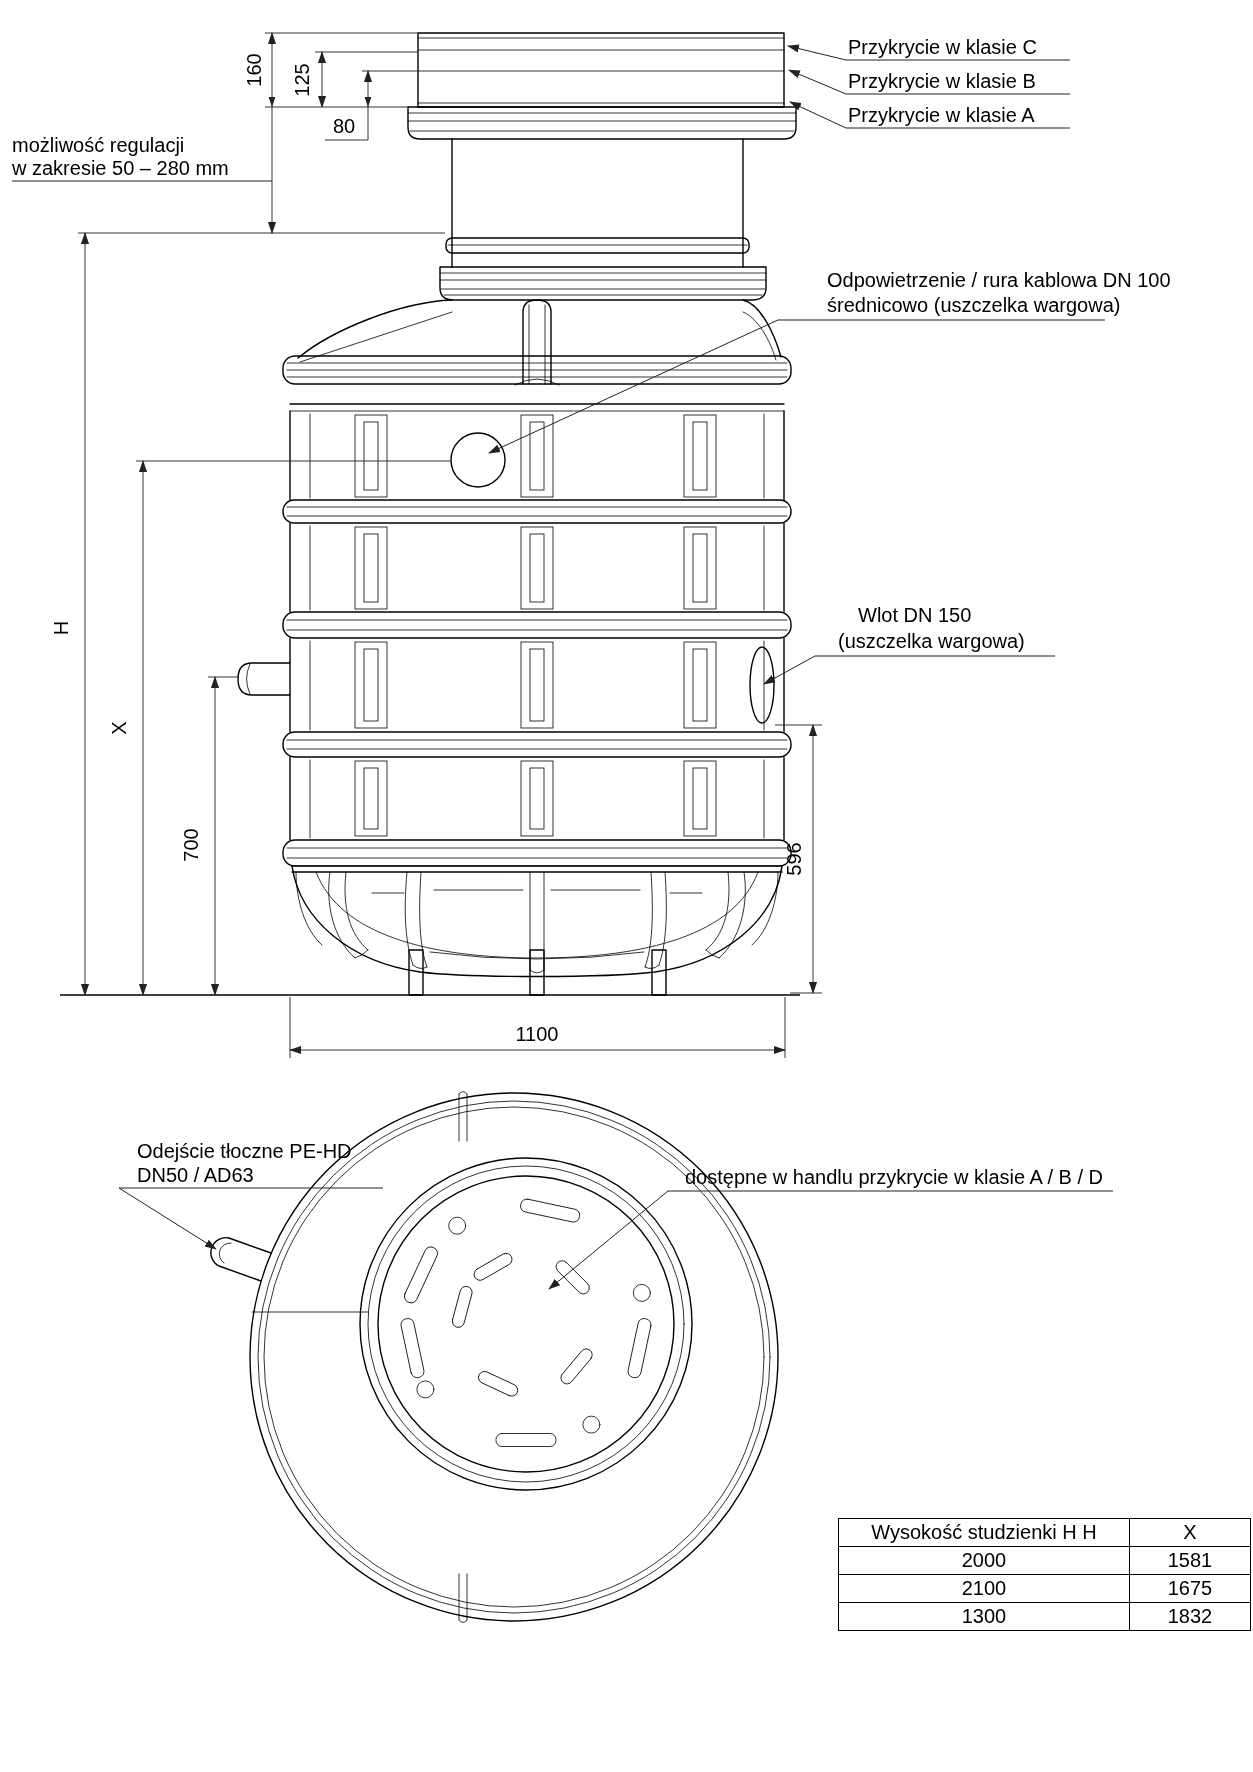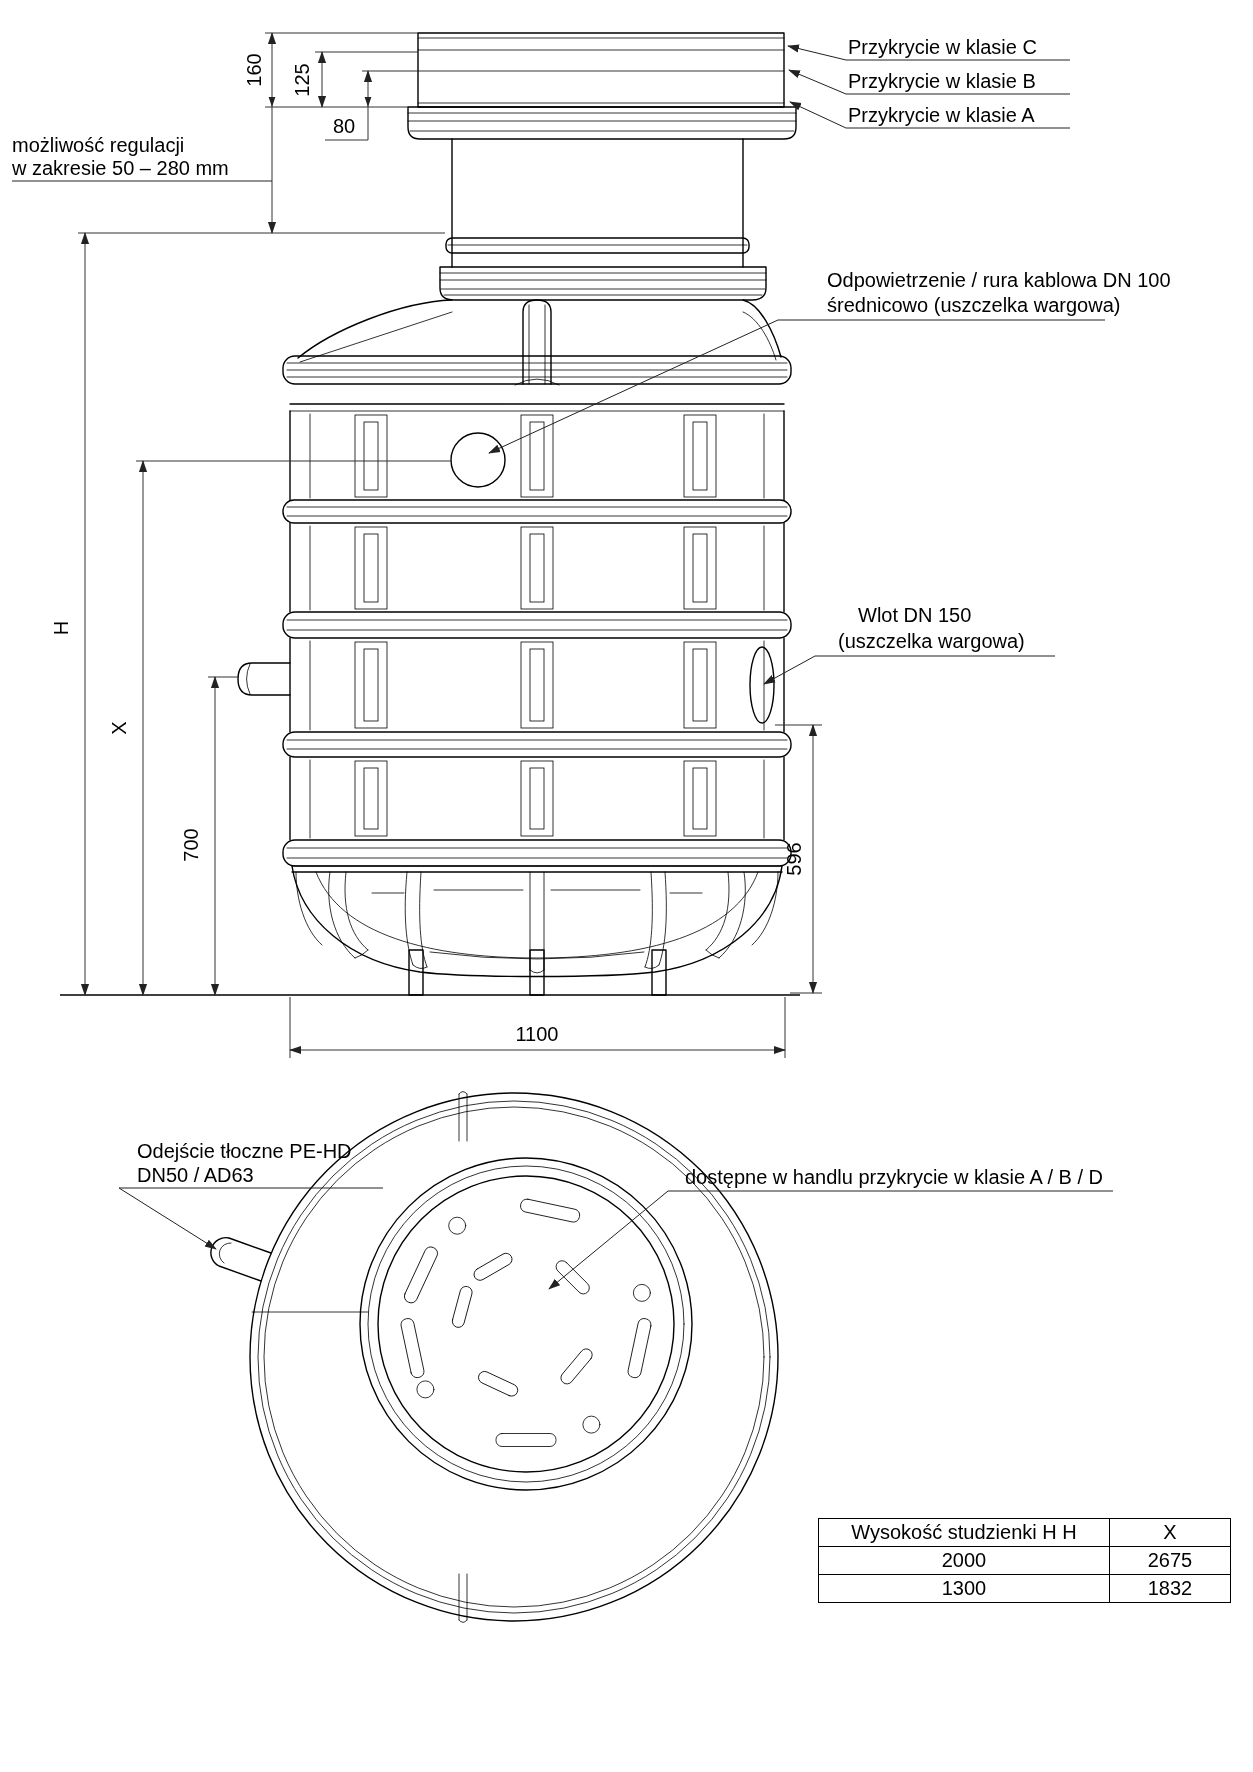--- a/index.html
+++ b/index.html
@@ -6,21 +6,21 @@
   #stage{position:relative;width:1253px;height:1772px;background:#ffffff;overflow:hidden;
          font-family:"Liberation Sans", sans-serif;color:#000;}
   svg{position:absolute;left:0;top:0;}
   svg text{font-family:"Liberation Sans", sans-serif;fill:#000;}
   .lbl{font-size:20px;}
   .dim{font-size:20px;}
   .outline{stroke:#000;stroke-width:1.4;fill:none;stroke-linecap:round;stroke-linejoin:round;}
   .detail{stroke:#000;stroke-width:0.8;fill:none;stroke-linecap:round;}
   .dimline{stroke:#333;stroke-width:1;fill:none;}
   .leader{stroke:#222;stroke-width:1;fill:none;}
-  #spec-table{position:absolute;left:818px;top:1518px;width:410px;border-collapse:collapse;
+  #spec-table{position:absolute;left:838px;top:1518px;width:410px;border-collapse:collapse;
               table-layout:fixed;}
   #spec-table td{border:1.6px solid #000;text-align:center;font-size:20px;height:27px;
                  padding:0;font-family:"Liberation Sans", sans-serif;}
   #spec-table td.c1{width:290px;}
   #spec-table td.c2{width:120px;}
 </style>
 </head>
 <body>
 
 <div id="stage">
@@ -324,21 +324,25 @@
 </svg>
 
 <table id="spec-table">
   <tbody>
     <tr>
       <td class="c1">Wysokość studzienki H H</td>
       <td class="c2">X</td>
     </tr>
     <tr>
       <td class="c1">2000</td>
-      <td class="c2">2675</td>
+      <td class="c2">1581</td>
+    </tr>
+    <tr>
+      <td class="c1">2100</td>
+      <td class="c2">1675</td>
     </tr>
     <tr>
       <td class="c1">1300</td>
       <td class="c2">1832</td>
     </tr>
   </tbody>
 </table>
 
 </div>
 

